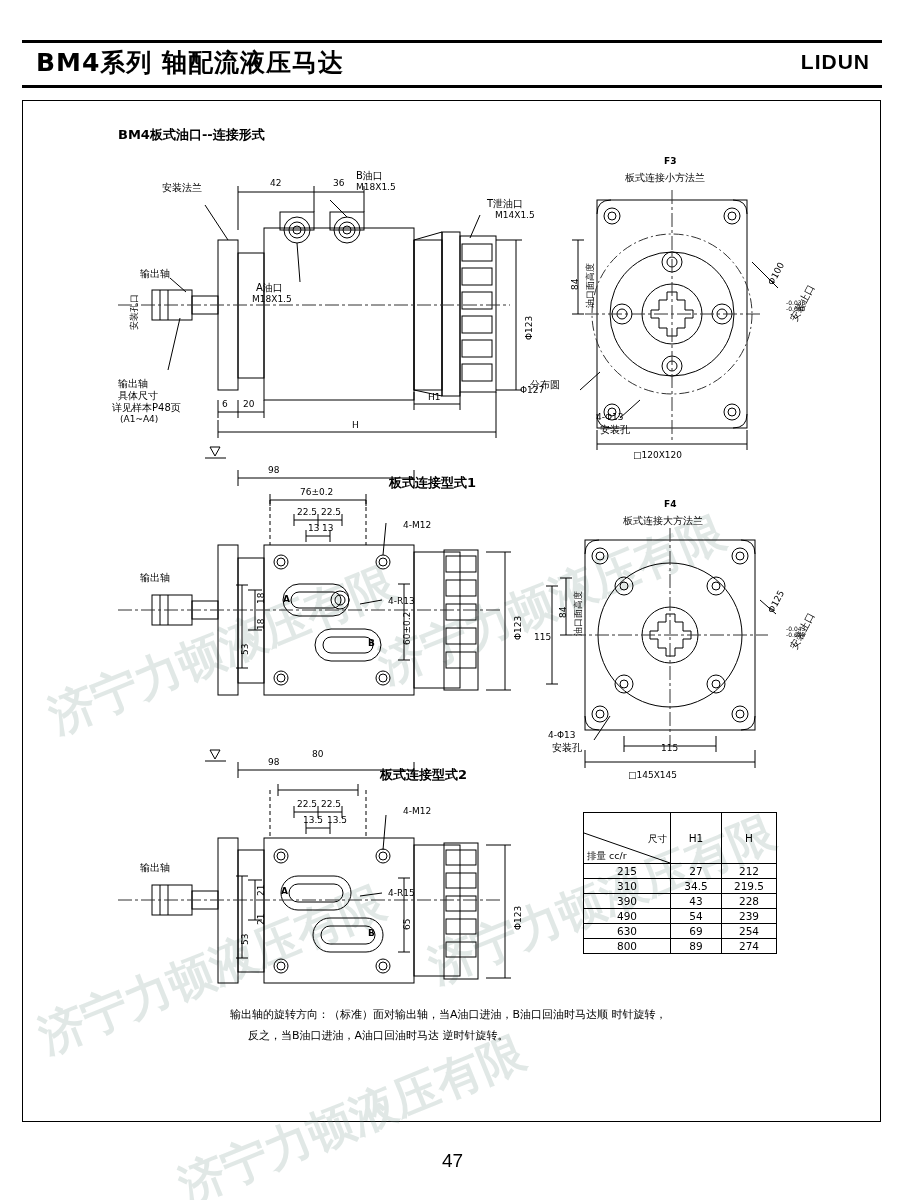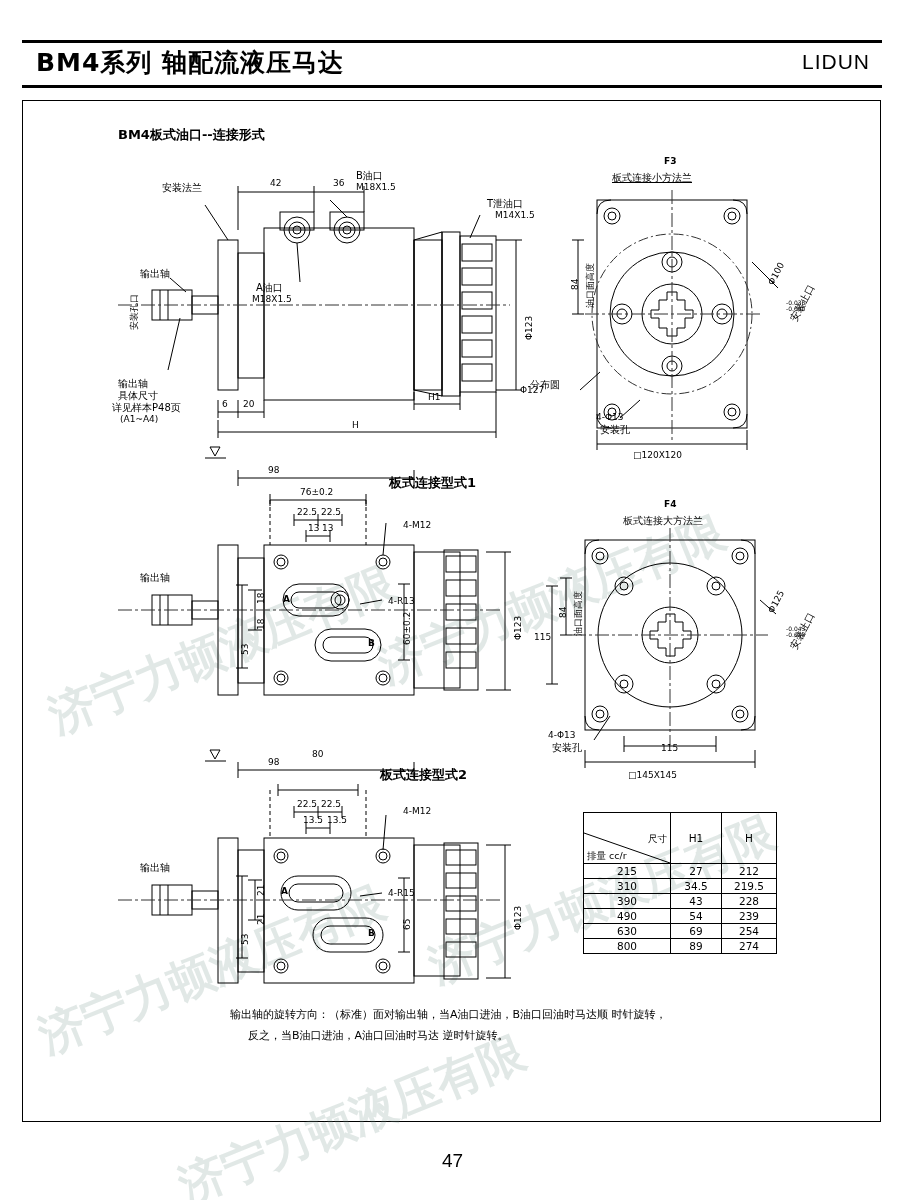--- a/index.html
+++ b/index.html
@@ -20,21 +20,21 @@
   }
   .header .rule-top{position:absolute;left:0;top:0;width:860px;height:3px;background:#000;}
   .header .rule-bot{position:absolute;left:0;top:45px;width:860px;height:3px;background:#000;}
   .header .title{
     position:absolute;left:14px;top:6px;
     font-size:25px;font-weight:bold;letter-spacing:1px;
     font-family:"DejaVu Sans", sans-serif;
   }
   .header .brand{
     position:absolute;right:12px;top:10px;
-    font-size:21px;font-weight:normal;letter-spacing:1px;
+    font-size:21px;font-weight:bold;letter-spacing:1px;
   }
   
   .border{
     position:absolute;left:22px;top:100px;width:857px;height:1020px;
     border:1.5px solid #000;
   }
   .pagenum{
     position:absolute;left:0;top:1150px;width:905px;text-align:center;
     font-size:19px;
   }
@@ -420,21 +420,21 @@
   <div class="t" style="left:388px;top:888px;">4-R15</div>
   <div class="vt" style="left:256px;top:896px;">21</div>
   <div class="vt" style="left:256px;top:925px;">21</div>
   <div class="vt" style="left:240px;top:945px;">53</div>
   <div class="vt" style="left:402px;top:930px;">65</div>
   <div class="vt" style="left:513px;top:930px;">Φ123</div>
   <div class="t b" style="left:281px;top:886px;">A</div>
   <div class="t b" style="left:368px;top:928px;">B</div>
 
   <div class="t b" style="left:664px;top:156px;">F3</div>
-  <div class="t cn" style="left:612px;top:172px;text-decoration:underline;">板式连接小方法兰</div>
+  <div class="t cn" style="left:625px;top:172px;">板式连接小方法兰</div>
   <div class="vt" style="left:570px;top:290px;">84</div>
   <div class="vt" style="left:584px;top:308px;">油口面高度</div>
   <div class="t" style="left:766px;top:282px;transform:rotate(-62deg);transform-origin:0 0;">Φ100</div>
   <div class="t" style="left:786px;top:300px;font-size:6px;line-height:1.0;">-0.036<br>-0.080</div>
   <div class="t cn" style="left:788px;top:318px;transform:rotate(-62deg);transform-origin:0 0;">安装止口</div>
   <div class="t" style="left:520px;top:385px;">Φ127</div>
   <div class="t cn" style="left:530px;top:379px;">分布圆</div>
   <div class="t" style="left:596px;top:412px;">4-Φ13</div>
   <div class="t cn" style="left:600px;top:424px;">安装孔</div>
   <div class="t" style="left:633px;top:450px;">□120X120</div>

